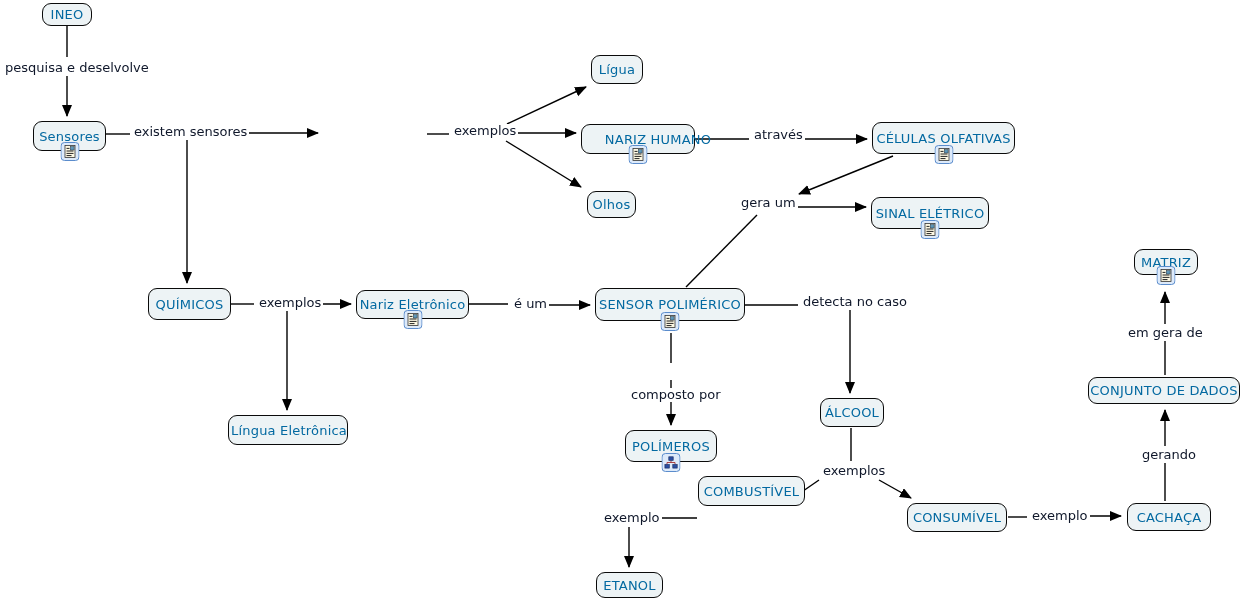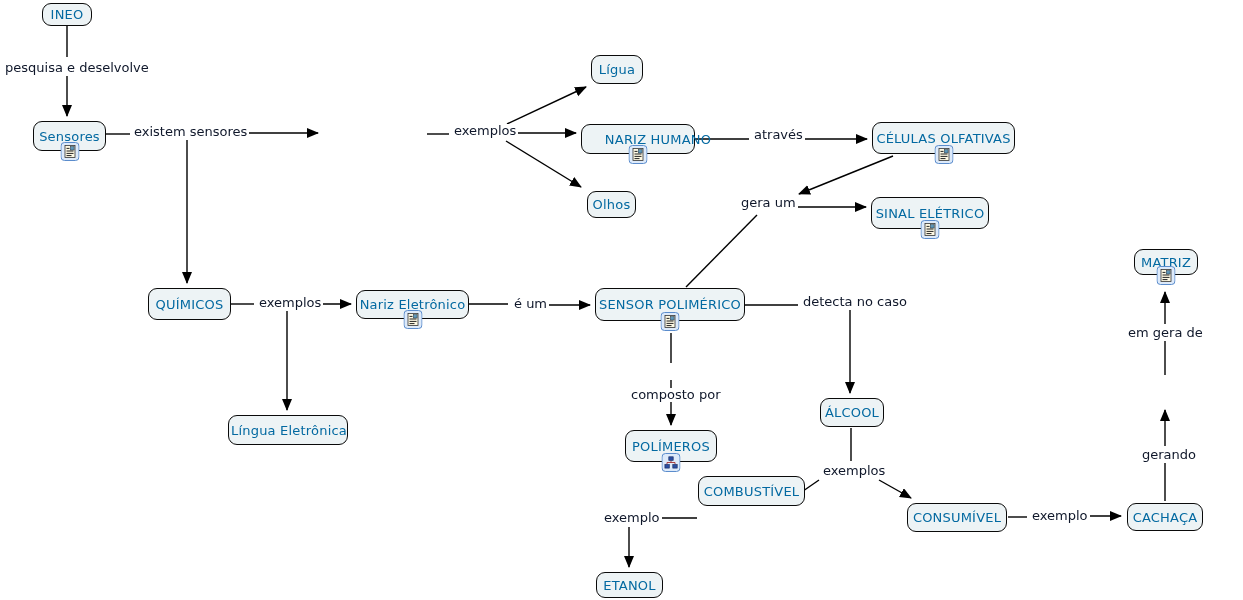--- a/index.html
+++ b/index.html
@@ -208,24 +208,27 @@
   </div>
 
   <div class="node" style="left:596px;top:572px;width:67px;height:26px;">
     <span>ETANOL</span>
   </div>
 
   <div class="node" style="left:907px;top:503px;width:100px;height:29px;">
     <span>CONSUMÍVEL</span>
   </div>
 
-  <div class="node" style="left:1127px;top:503px;width:76px;height:28px;">
+  <div class="node" style="left:1127px;top:503px;width:84px;height:28px;">
     <span>CACHAÇA</span>
   </div>
 
+  <div class="node" style="left:1088px;top:377px;width:152px;height:27px;">
+    <span>CONJUNTO DE DADOS</span>
+  </div>
 
   <div class="node" style="left:1134px;top:249px;width:64px;height:26px;">
     <span>MATRIZ</span>
     <span class="node-icon">
       <svg width="19" height="19" viewBox="0 0 19 19">
         <rect x="0.5" y="0.5" width="18" height="18" rx="3.5" fill="#ddeafa" stroke="#5b8ccc"></rect>
         <rect x="4.5" y="3.5" width="10" height="12" fill="#fdf8e3" stroke="#333" stroke-width="0.8"></rect>
         <rect x="9.8" y="4.6" width="3.8" height="3.4" fill="#5e97b8" stroke="#234" stroke-width="0.5"></rect>
         <line x1="6" y1="6.4" x2="9" y2="6.4" stroke="#222" stroke-width="1"></line>
         <line x1="6" y1="9" x2="13" y2="9" stroke="#222" stroke-width="1"></line>

